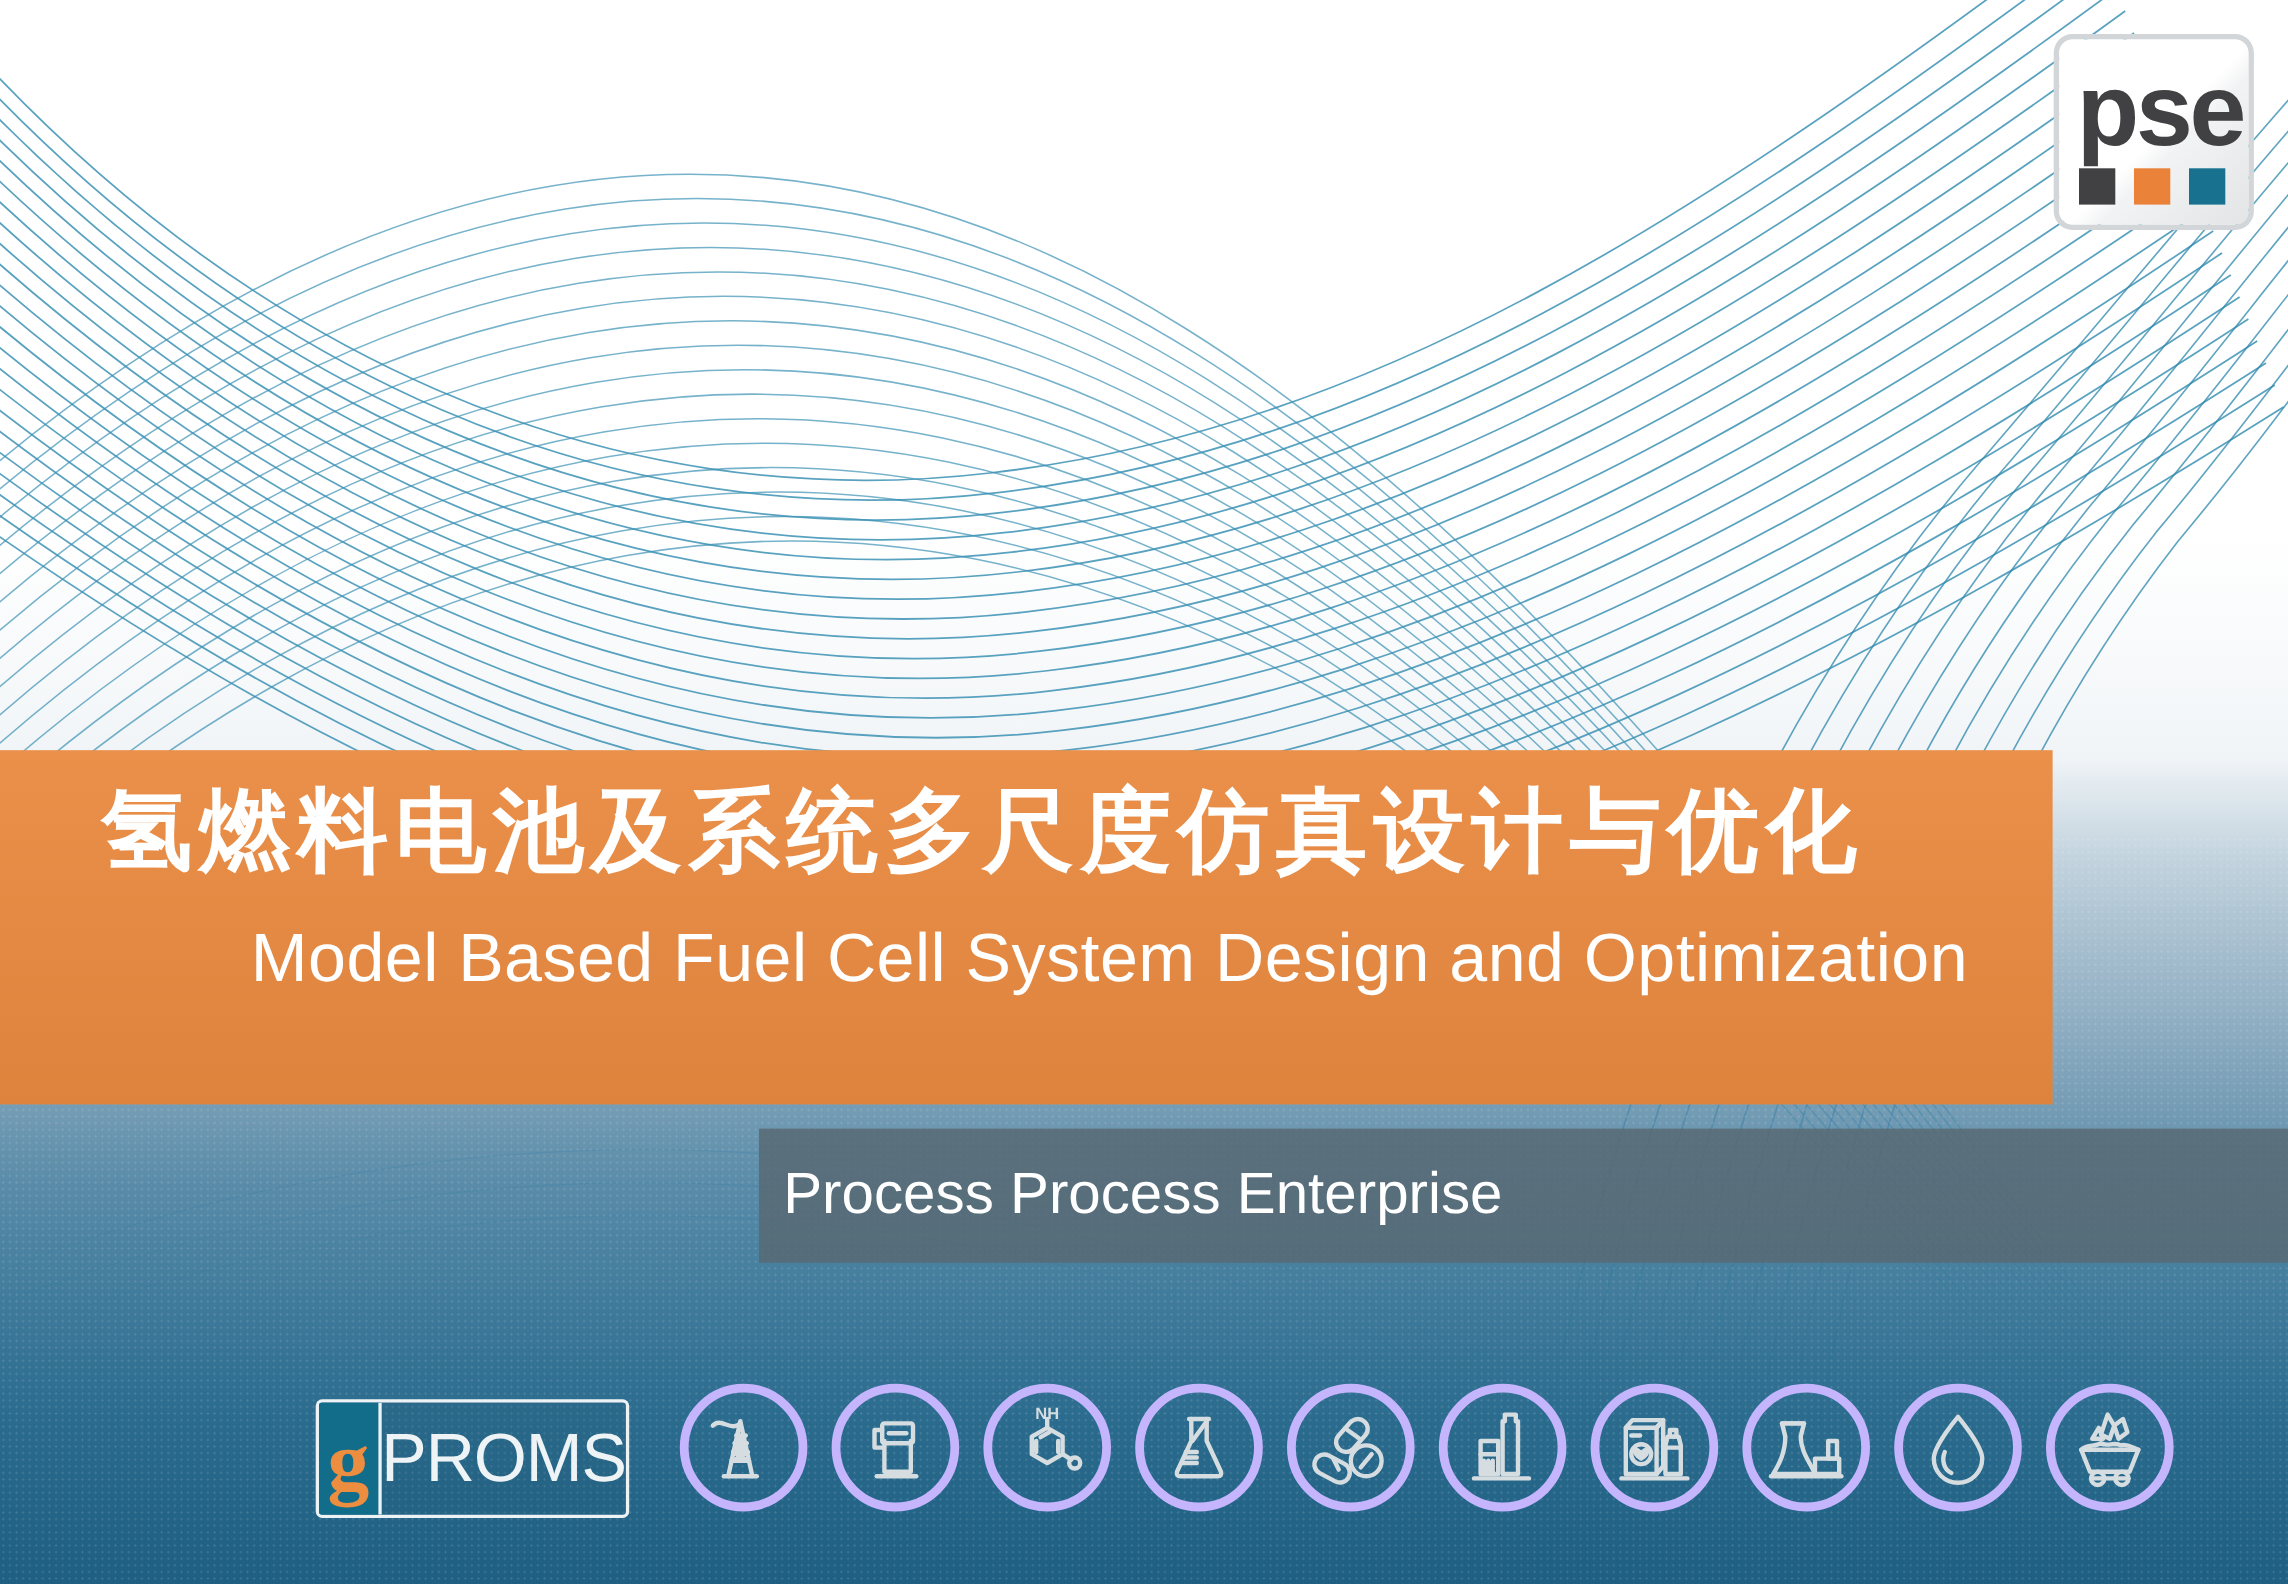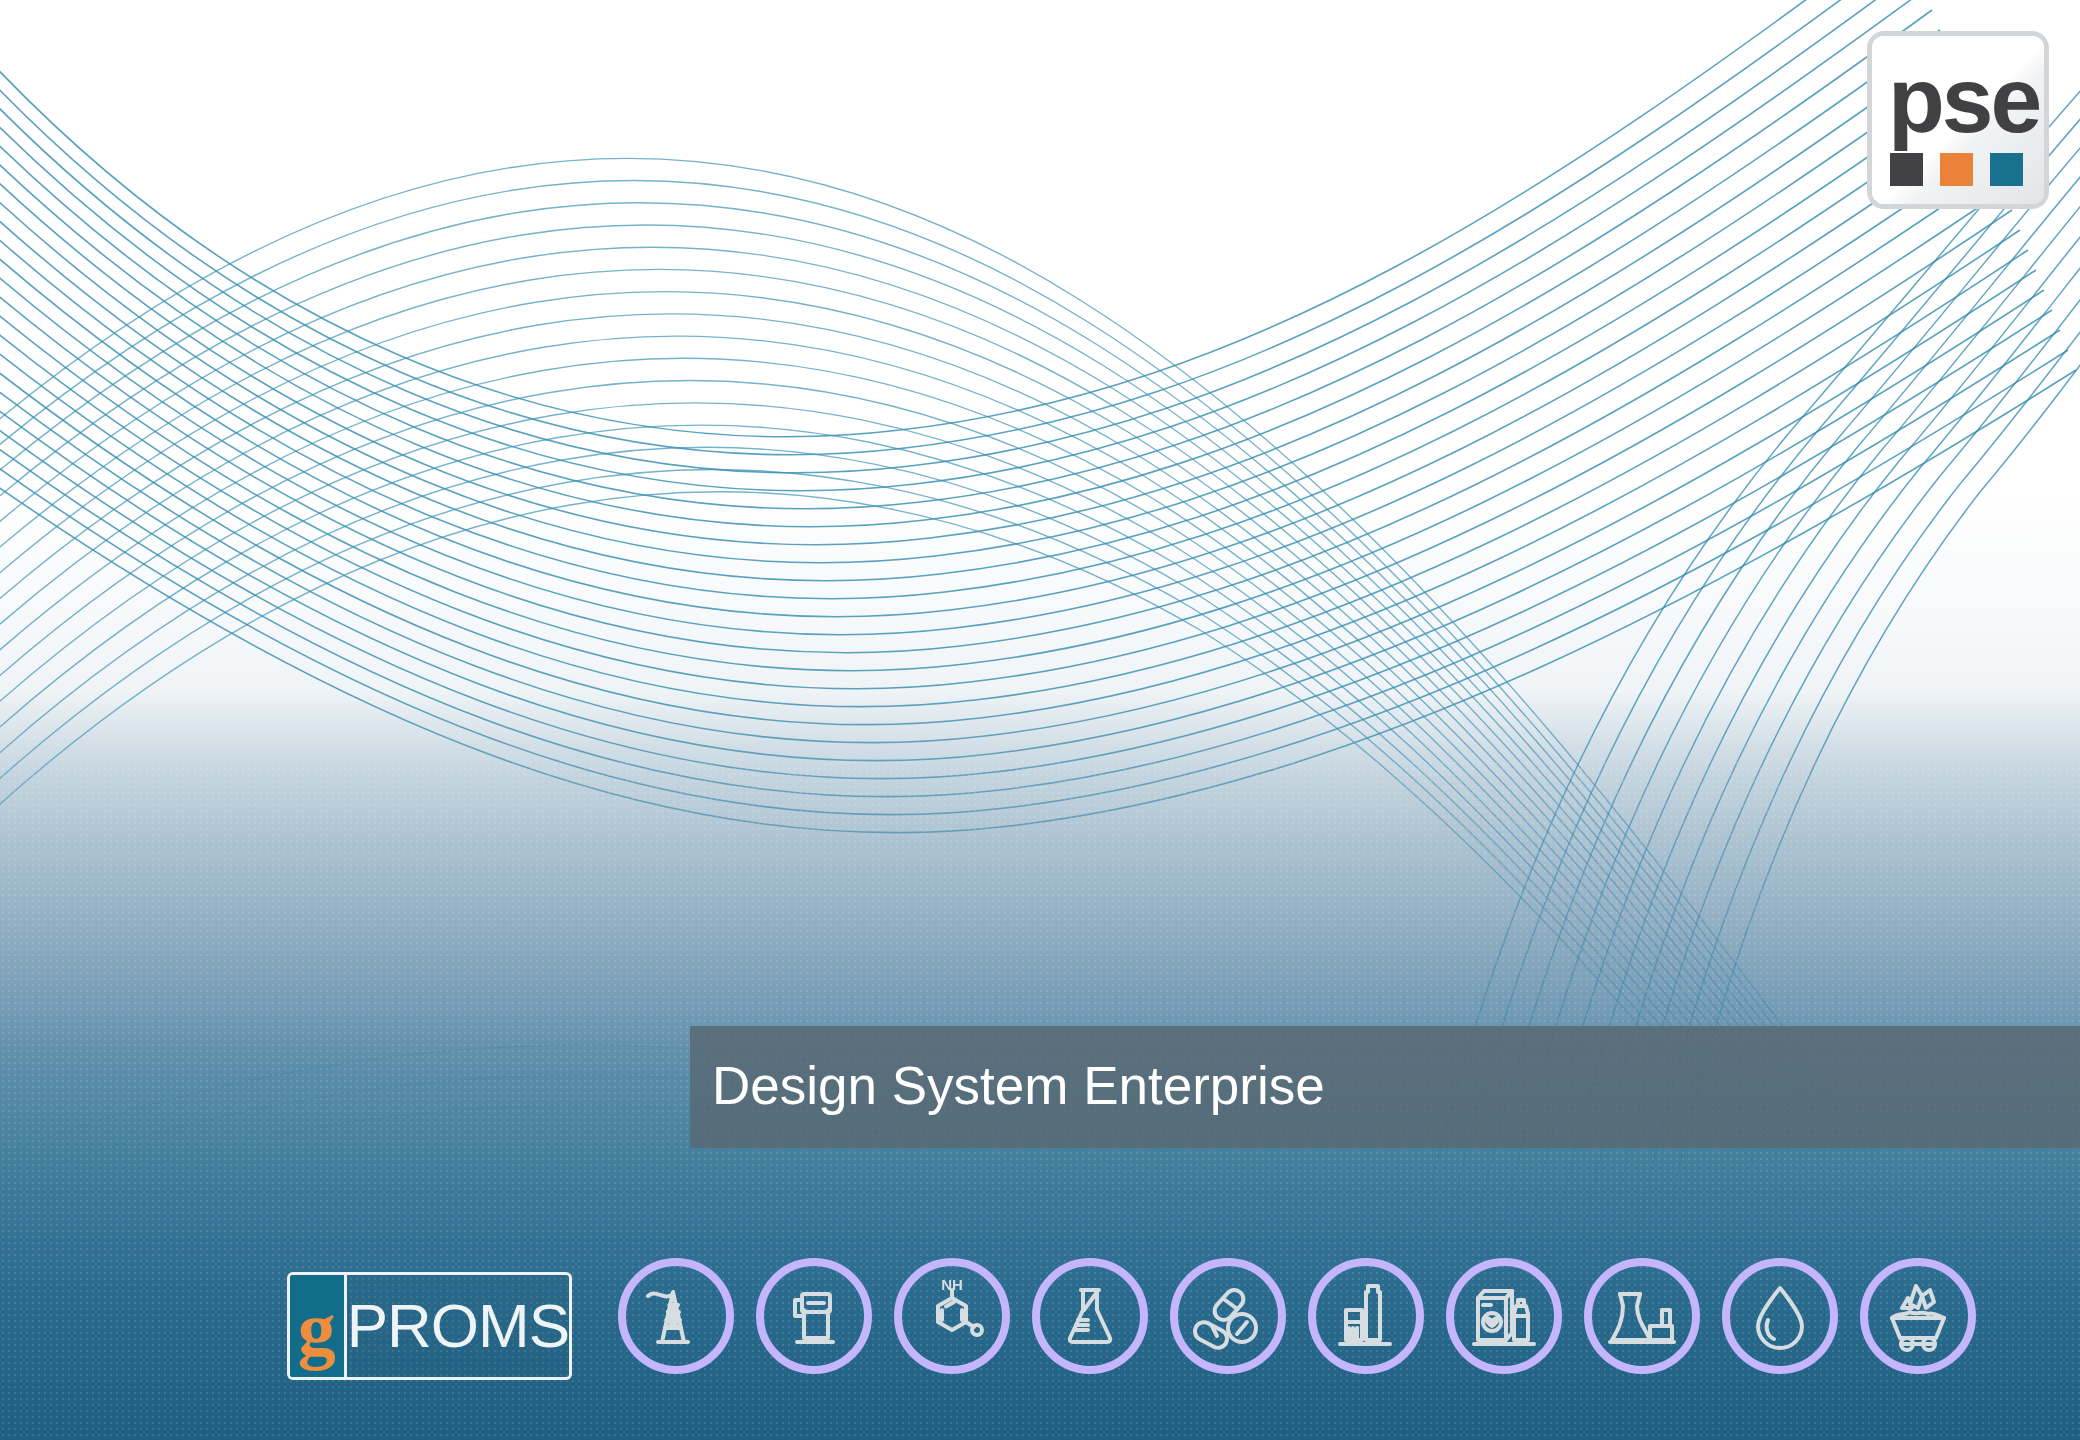--- a/index.html
+++ b/index.html
@@ -230,23 +230,28 @@
 
   <div class="pse-logo">
     <div class="pse-word">pse</div>
     <div class="pse-squares">
       <span class="pse-sq k"></span>
       <span class="pse-sq o"></span>
       <span class="pse-sq t"></span>
     </div>
   </div>
 
+  <div class="orange-band">
+    <div class="ob-shade"></div>
+    <div class="title-cn">氢燃料电池及系统多尺度仿真设计与优化</div>
+    <div class="title-en">Model Based Fuel Cell System Design and Optimization</div>
+  </div>
 
   <div class="gray-band">
-    <div class="gray-text">Design System Enterprise</div>
+    <div class="gray-text">Process Process Enterprise</div>
   </div>
 
   <div class="gproms">
     <div class="g-box">
       <span class="g-letter">g</span>
     </div>
     <div class="p-box">
       <span class="p-letters">PROMS</span>
     </div>
   </div>

